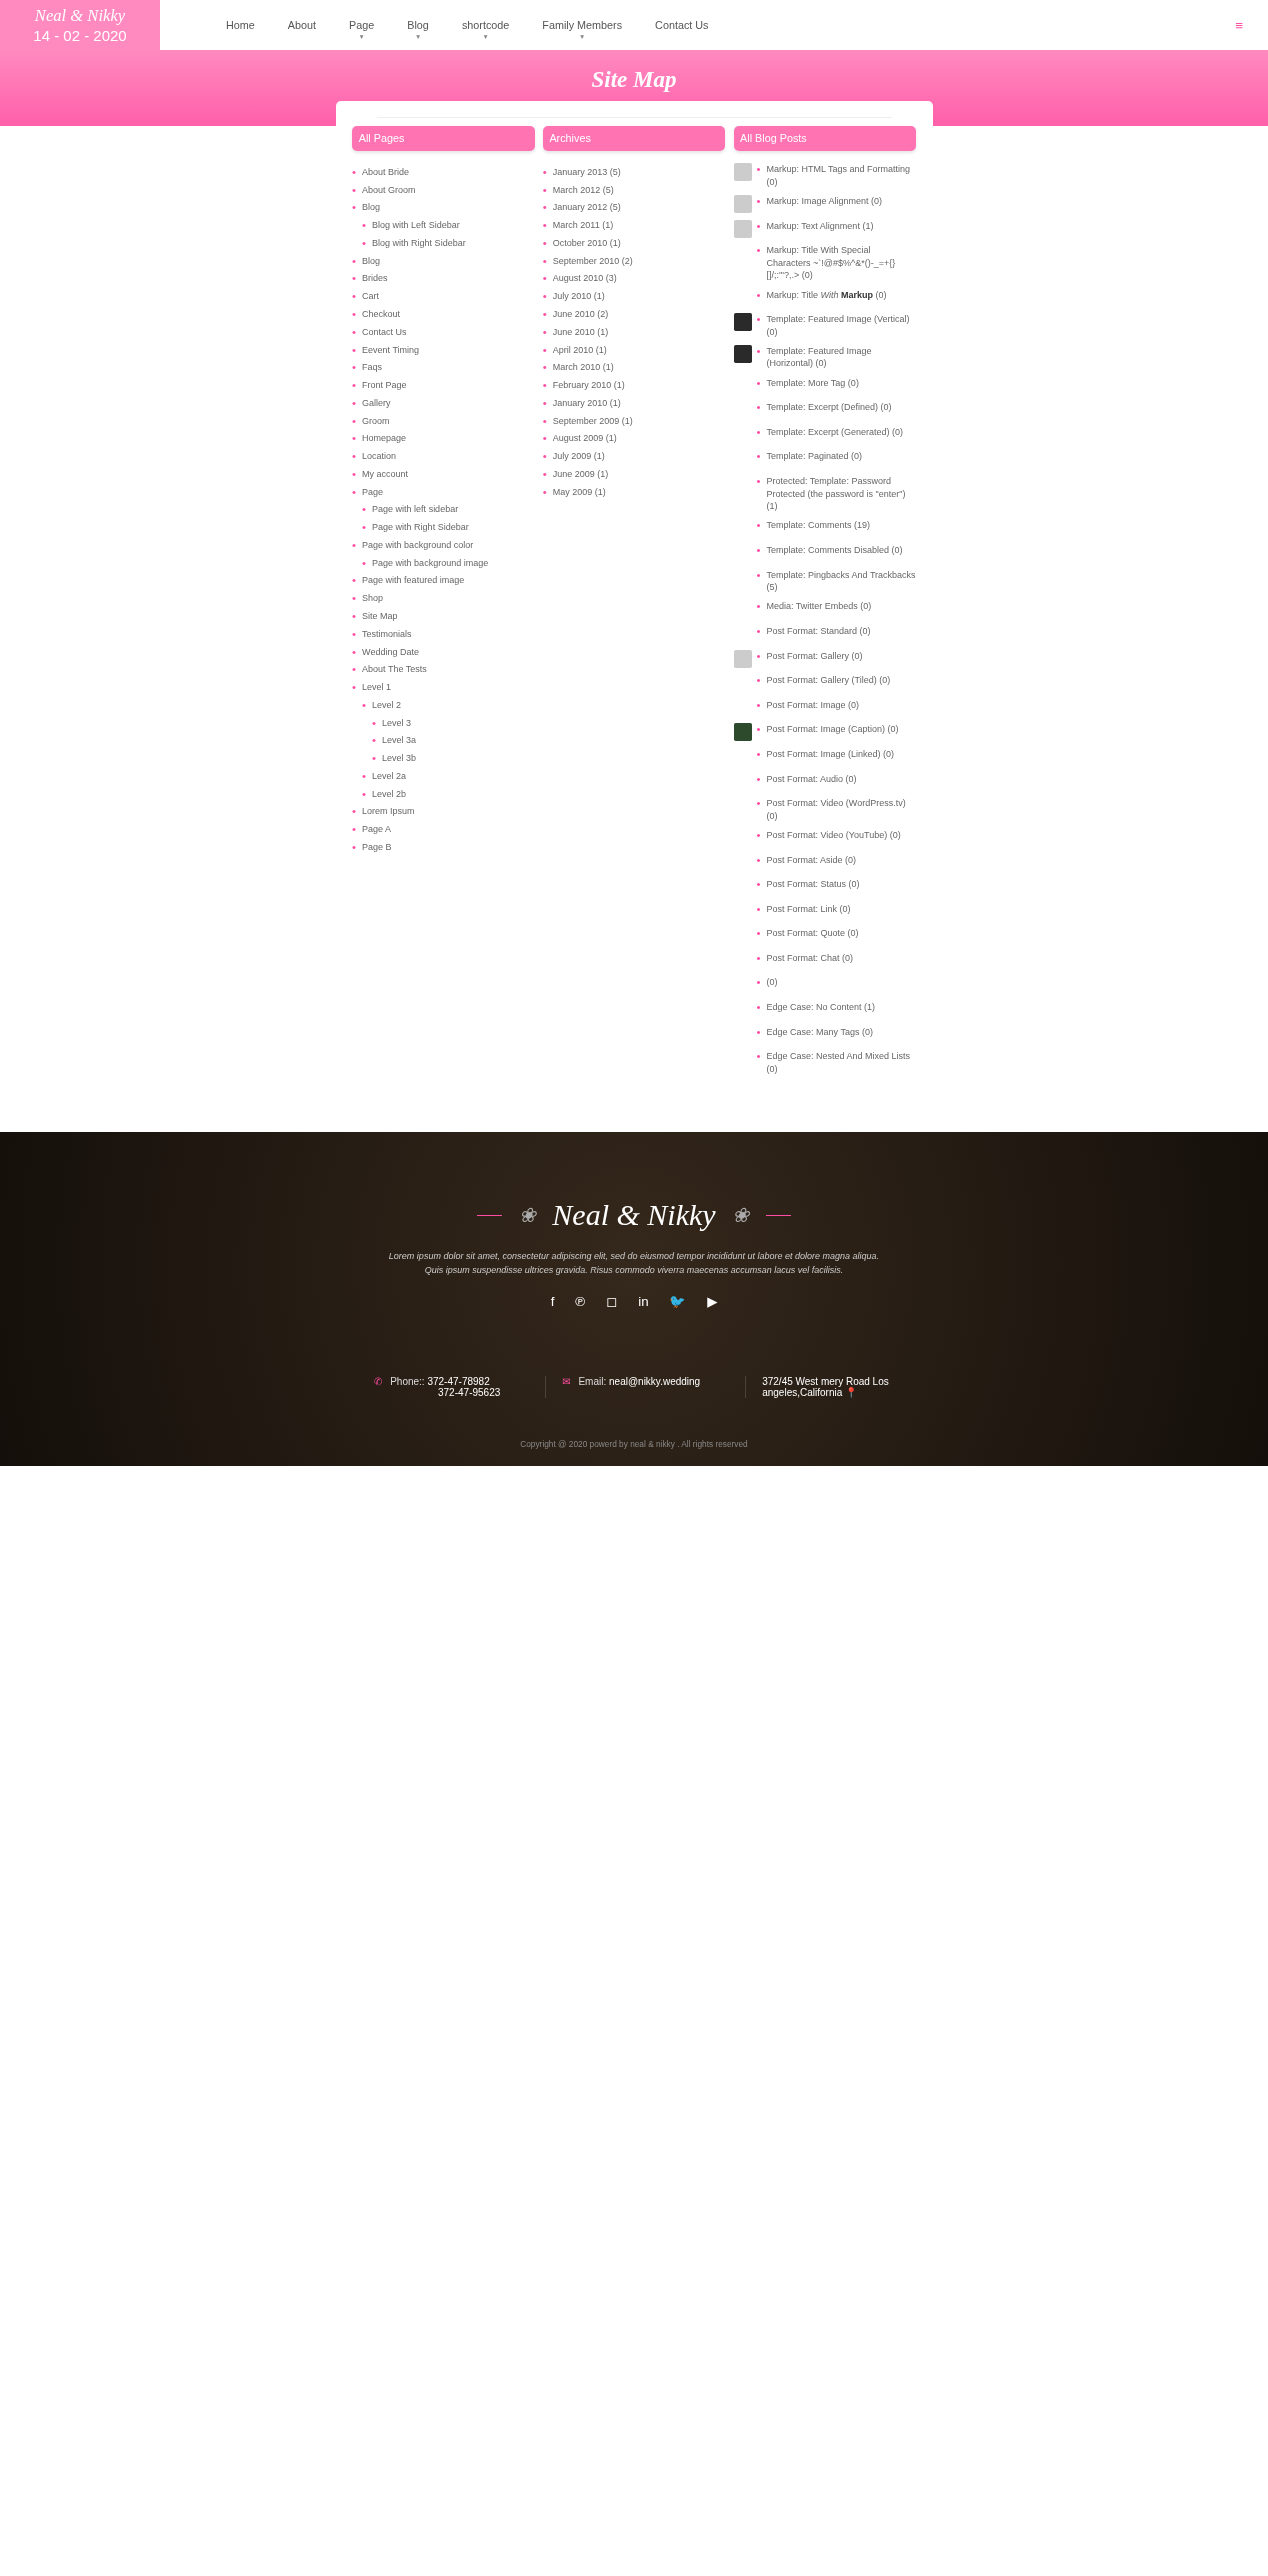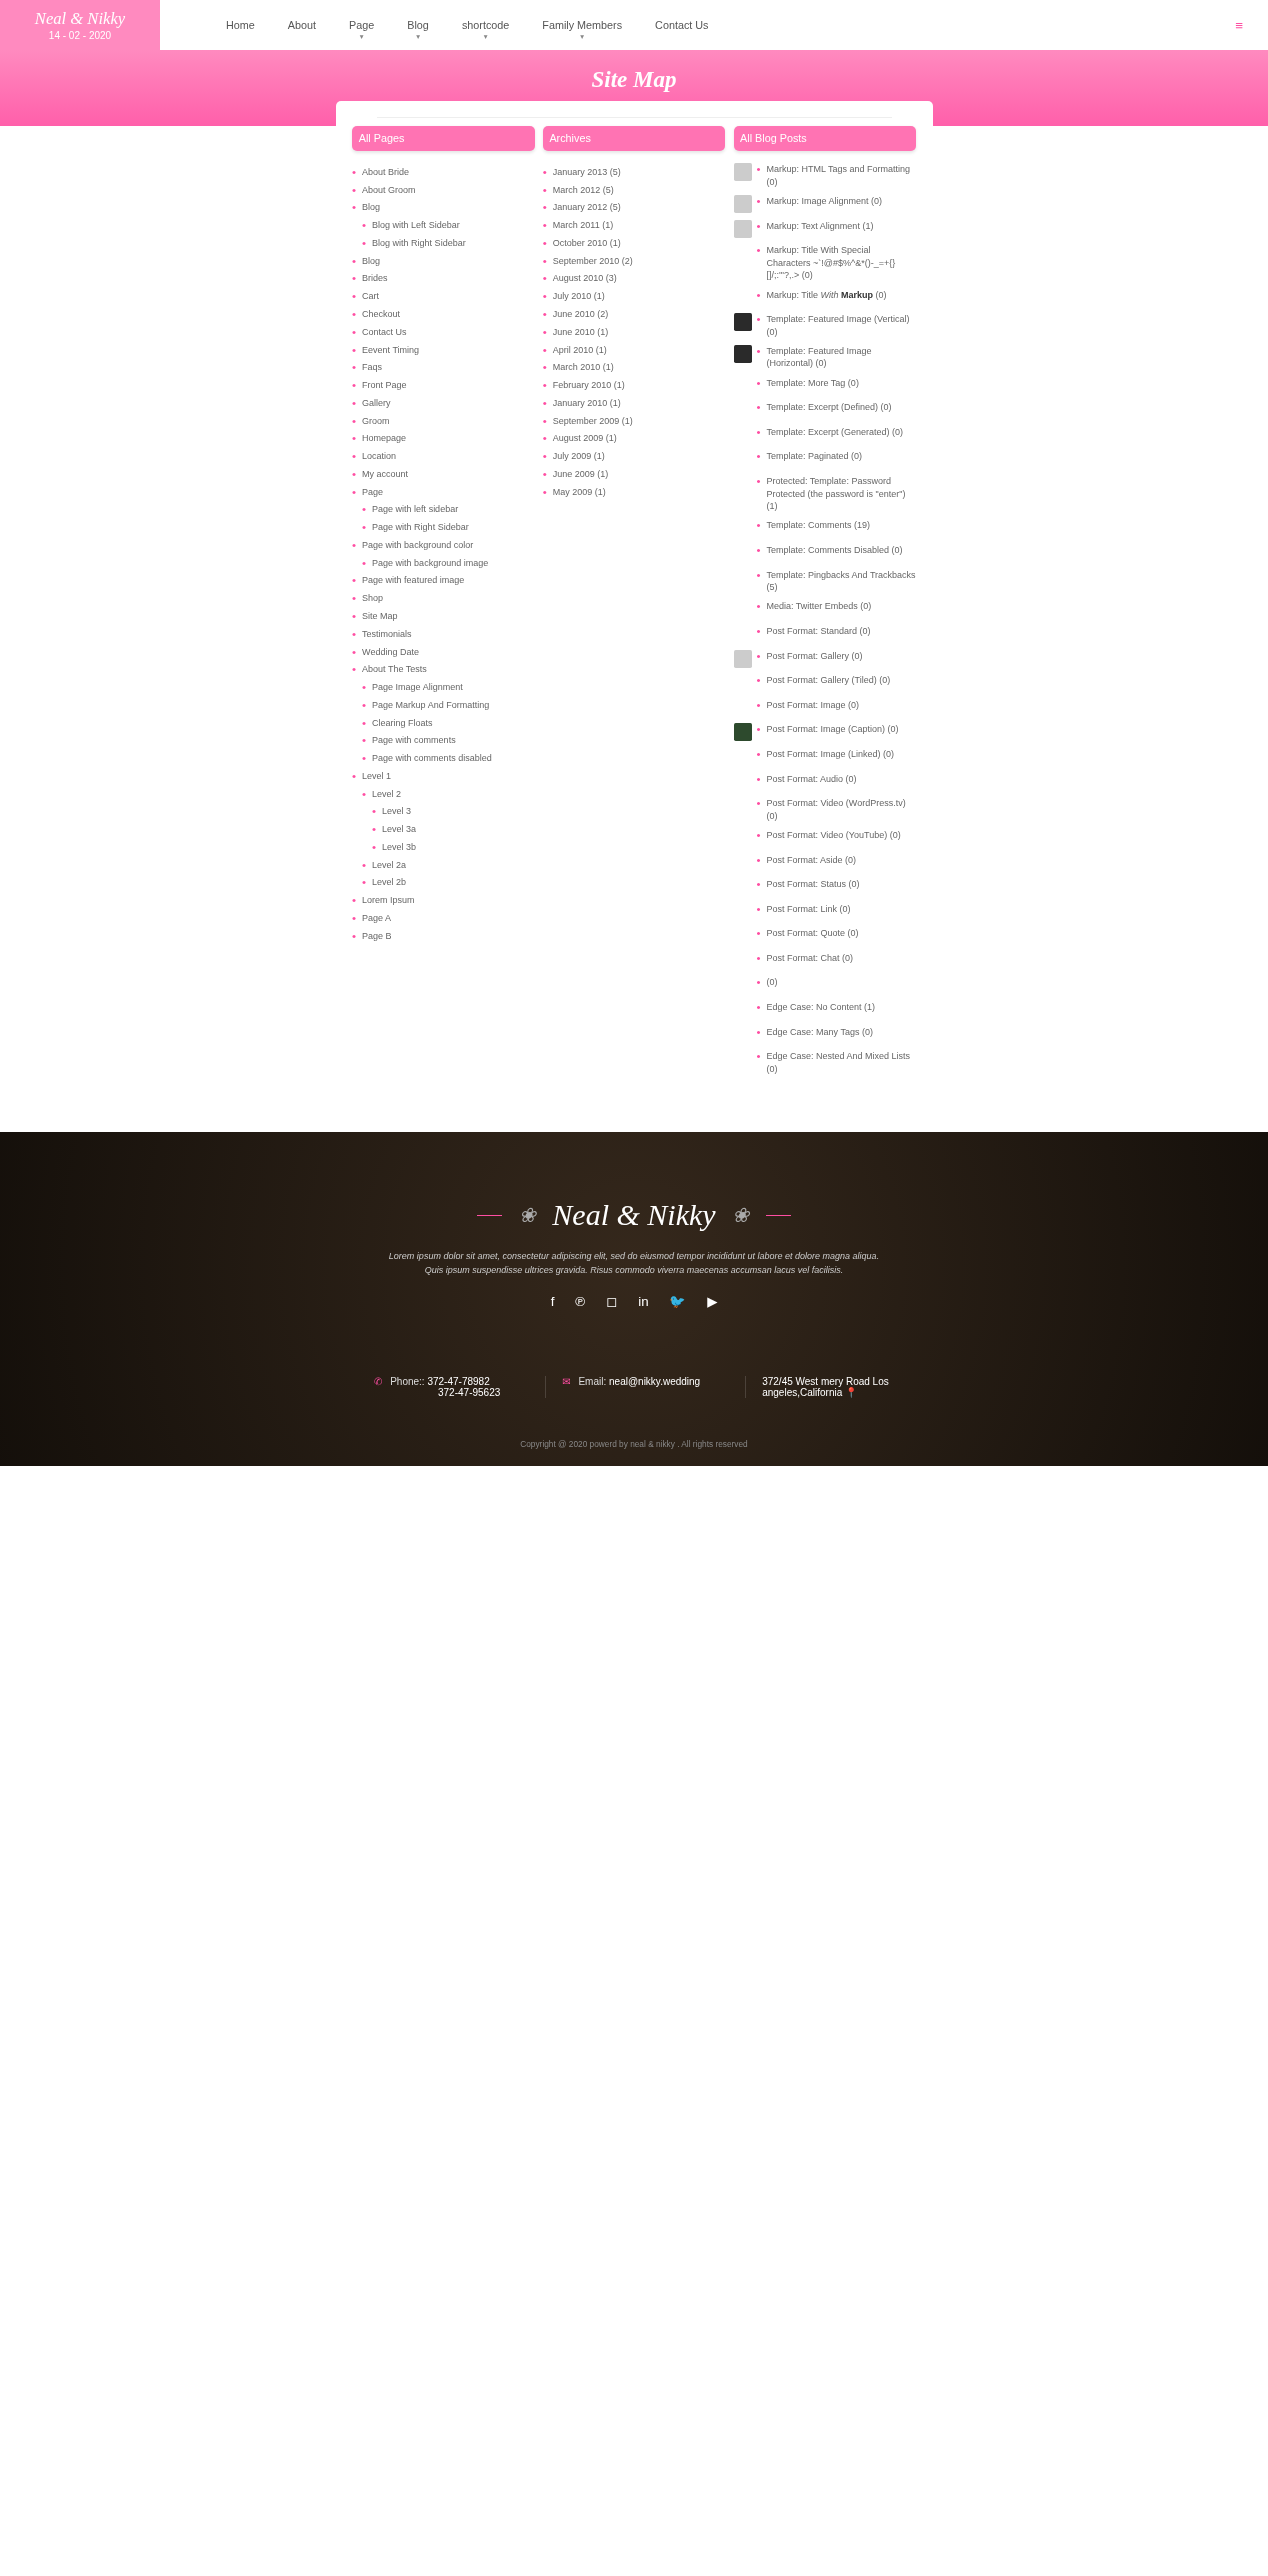--- a/index.html
+++ b/index.html
@@ -1,20 +1,20 @@
 <!DOCTYPE html>
 <html style="font-size:13.3px"><head>
 <meta charset="utf-8">
 <style>
 * { margin: 0; padding: 0; box-sizing: border-box; }
 body { font-family: Arial, sans-serif; color: #333; font-size: 10.8px; background: #fff; }
 .header { display: flex; align-items: stretch; background: #fff; height: 50px; }
 .logo-box { background: #ff8abf; width: 160px; display: flex; flex-direction: column; justify-content: center; align-items: center; color: #fff; }
 .logo-title { font-family: serif; font-style: italic; font-size: 16.6px; }
-.logo-date { font-size: 10px; margin-top: 1.7px; }
+.logo-date { font-size: 15px; margin-top: 1.7px; }
 .nav { display: flex; align-items: center; margin-left: 66px; gap: 33px; flex: 1; }
 .nav-item { position: relative; color: #555; font-size: 10.8px; cursor: pointer; }
 .nav-item.has-dd::after { content: "▾"; position: absolute; left: 50%; transform: translateX(-50%); top: 13.3px; font-size: 7.5px; color: #888; }
 .burger { margin-right: 25px; align-self: center; color: #ff4ea3; font-size: 13.3px; cursor: pointer; }
 .hero { background: linear-gradient(#ff8abf, #ff5faa); padding: 16.6px 0 33px; text-align: center; }
 .hero-title { font-family: serif; font-style: italic; color: #fff; font-size: 23px; font-weight: bold; }
 .columns-wrap { background: #fff; max-width: 597px; margin: -25px auto 0; padding: 25px 16.6px 50px; display: flex; gap: 8.3px; position: relative; border-radius: 5px 5px 0 0; }
 .columns-wrap::before { content: ""; position: absolute; top: 16.6px; left: 41px; right: 41px; height: 0.8px; background: #eee; }
 .col { flex: 1; min-width: 0; }
 .col-header { background: #ff73b3; color: #fff; padding: 6.6px; border-radius: 5px; font-size: 10.8px; margin-bottom: 12.4px; position: relative; z-index: 1; box-shadow: 0 1.7px 3.3px rgba(0,0,0,0.1); }
@@ -102,27 +102,20 @@
         <li>Page with background color</li>
         <ul class="list nested">
           <li>Page with background image</li>
         </ul>
         <li>Page with featured image</li>
         <li>Shop</li>
         <li>Site Map</li>
         <li>Testimonials</li>
         <li>Wedding Date</li>
         <li>About The Tests</li>
-        <ul class="list nested">
-          <li>Page Image Alignment</li>
-          <li>Page Markup And Formatting</li>
-          <li>Clearing Floats</li>
-          <li>Page with comments</li>
-          <li>Page with comments disabled</li>
-        </ul>
         <li>Level 1</li>
         <ul class="list nested">
           <li>Level 2</li>
           <ul class="list nested">
             <li>Level 3</li>
             <li>Level 3a</li>
             <li>Level 3b</li>
           </ul>
           <li>Level 2a</li>
           <li>Level 2b</li>

